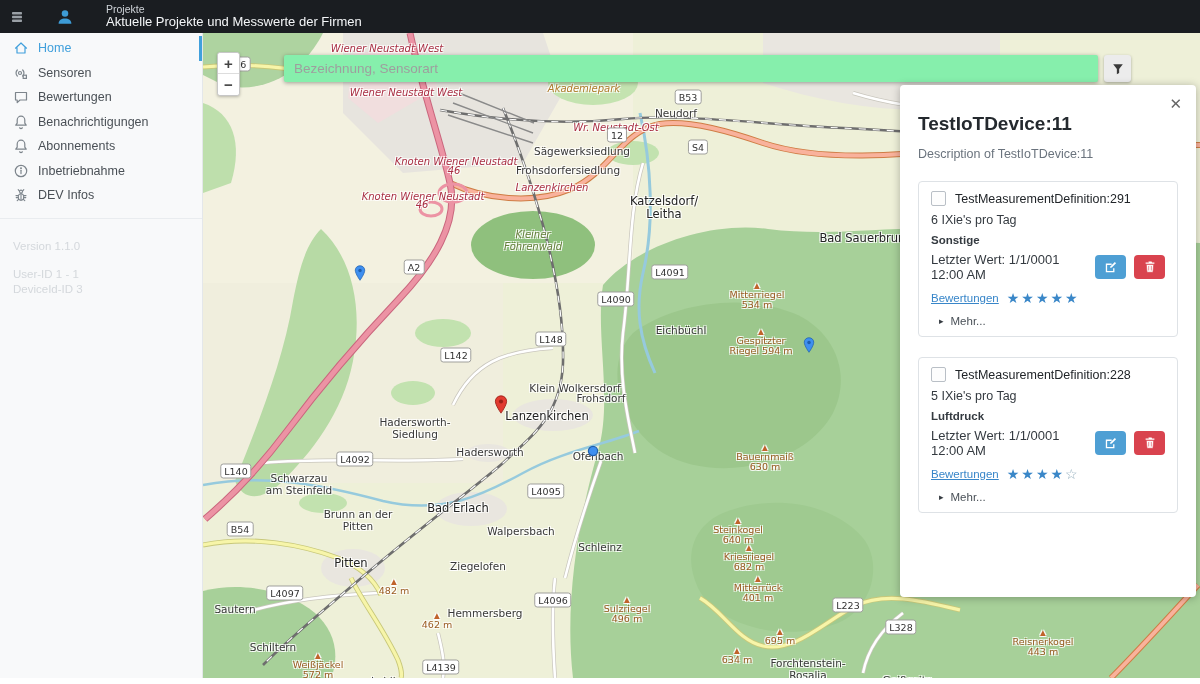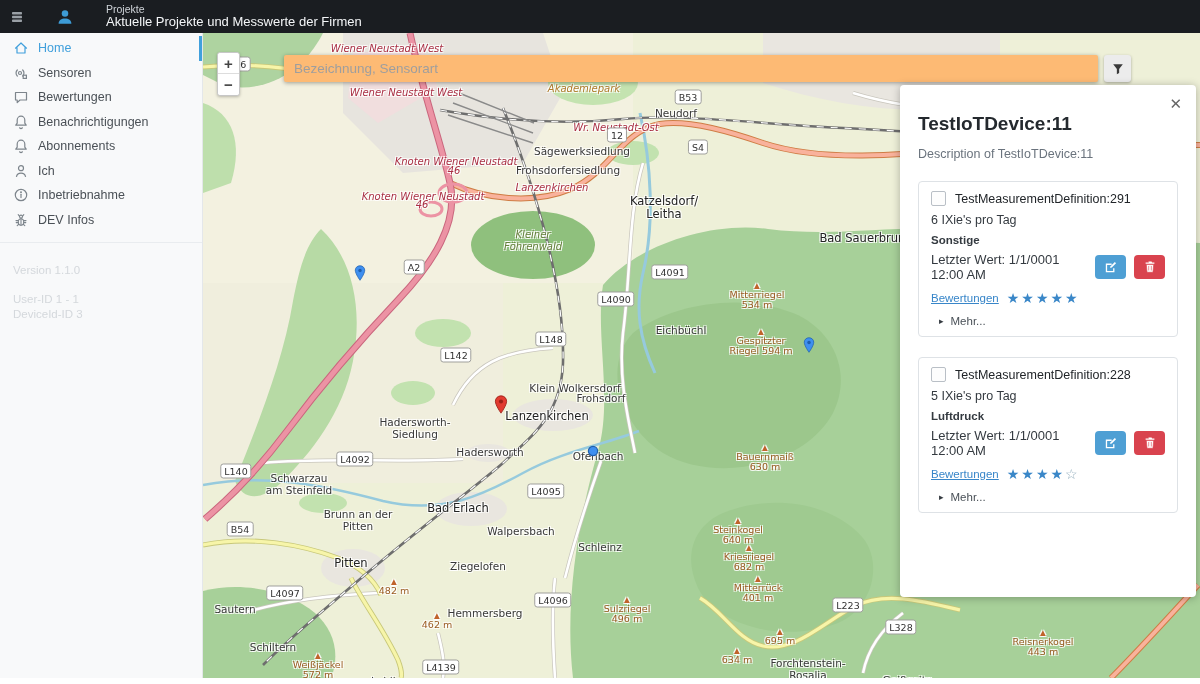--- a/index.html
+++ b/index.html
@@ -53,21 +53,21 @@
   .zoomctl { position:absolute; left:14px; top:19px; width:23px; background:#fff;
     border:1px solid #c7c7c7; border-radius:3px; box-shadow:0 1px 3px rgba(0,0,0,.25); }
   .zoomctl button { display:block; width:100%; height:21px; background:#fff; border:0;
     font-size:15px; font-weight:bold; color:#444; cursor:pointer; line-height:1; }
   .zoomctl button:first-child { border-bottom:1px solid #ddd; border-radius:3px 3px 0 0; }
   .zoomctl button:last-child { border-radius:0 0 3px 3px; }
 
   
   .search-wrap { position:absolute; left:81px; top:22px; width:814px; height:27px; }
   .search-wrap input { width:100%; height:100%; border:0; outline:none; padding:0 10px;
-    font-size:13.5px; color:#333; background:#fdba74; box-shadow:0 1px 4px rgba(0,0,0,.35);
+    font-size:13.5px; color:#333; background:#86efac; box-shadow:0 1px 4px rgba(0,0,0,.35);
     border-radius:2px; }
   .search-wrap input::placeholder { color:#9e9e9e; }
   .filter-btn { position:absolute; left:901px; top:22px; width:27px; height:27px;
     background:#ececec; border:0; border-radius:3px; box-shadow:0 1px 3px rgba(0,0,0,.3);
     display:flex; align-items:center; justify-content:center; cursor:pointer; }
 
   
   .panel { position:absolute; left:900px; top:85px; width:296px; height:512px;
     background:#fff; border-radius:4px; box-shadow:0 1px 8px rgba(0,0,0,.28);
     z-index:45; padding:14px 18px; }
@@ -147,27 +147,20 @@
           <path d="M6.6 13.2a1.4 1.4 0 0 0 2.8 0"></path>
         </svg>
       <span>Benachrichtigungen</span>
     </div>
     <div class="nav-item">
       <svg width="16" height="16" viewBox="0 0 16 16" fill="none" stroke="#7d858c" stroke-width="1.2" stroke-linejoin="round">
           <path d="M8 2.2a3.8 3.8 0 0 1 3.8 3.8v3.2l1.4 2H2.8l1.4-2V6A3.8 3.8 0 0 1 8 2.2z"></path>
           <path d="M6.6 13.2a1.4 1.4 0 0 0 2.8 0"></path>
         </svg>
       <span>Abonnements</span>
-    </div>
-    <div class="nav-item">
-      <svg width="16" height="16" viewBox="0 0 16 16" fill="none" stroke="#7d858c" stroke-width="1.2">
-          <circle cx="8" cy="5.2" r="2.5"></circle>
-          <path d="M3.4 13.8a4.7 4.7 0 0 1 9.2 0"></path>
-        </svg>
-      <span>Ich</span>
     </div>
     <div class="nav-item">
       <svg width="16" height="16" viewBox="0 0 16 16" fill="none" stroke="#7d858c" stroke-width="1.2" stroke-linecap="round">
           <circle cx="8" cy="8" r="5.7"></circle>
           <path d="M8 7.3v3.3"></path>
           <circle cx="8" cy="5.2" r="0.4" fill="#7d858c"></circle>
         </svg>
       <span>Inbetriebnahme</span>
     </div>
     <div class="nav-item">

